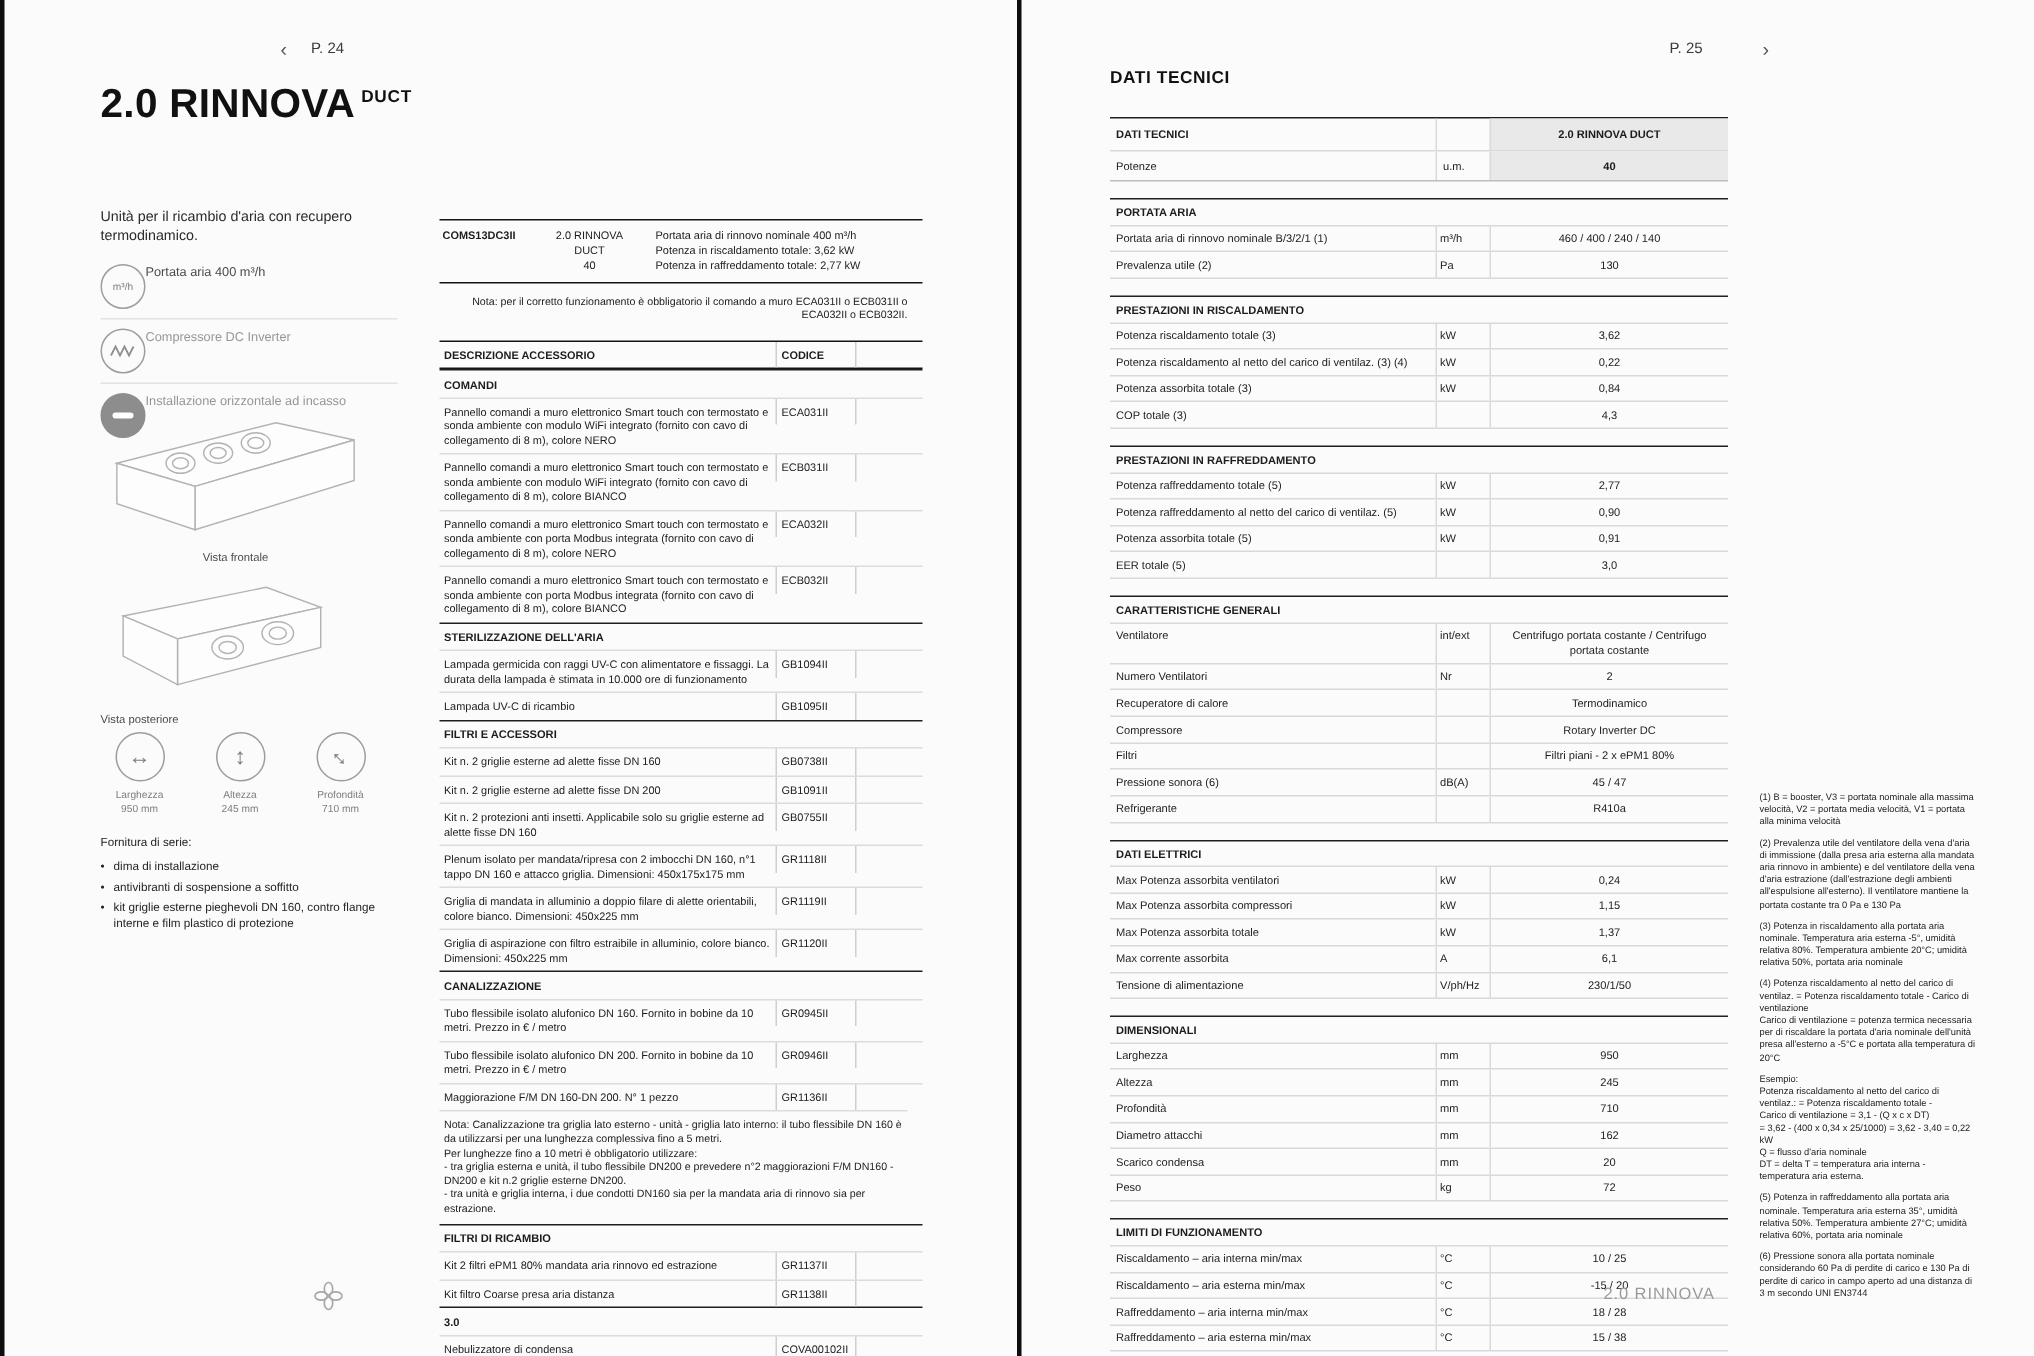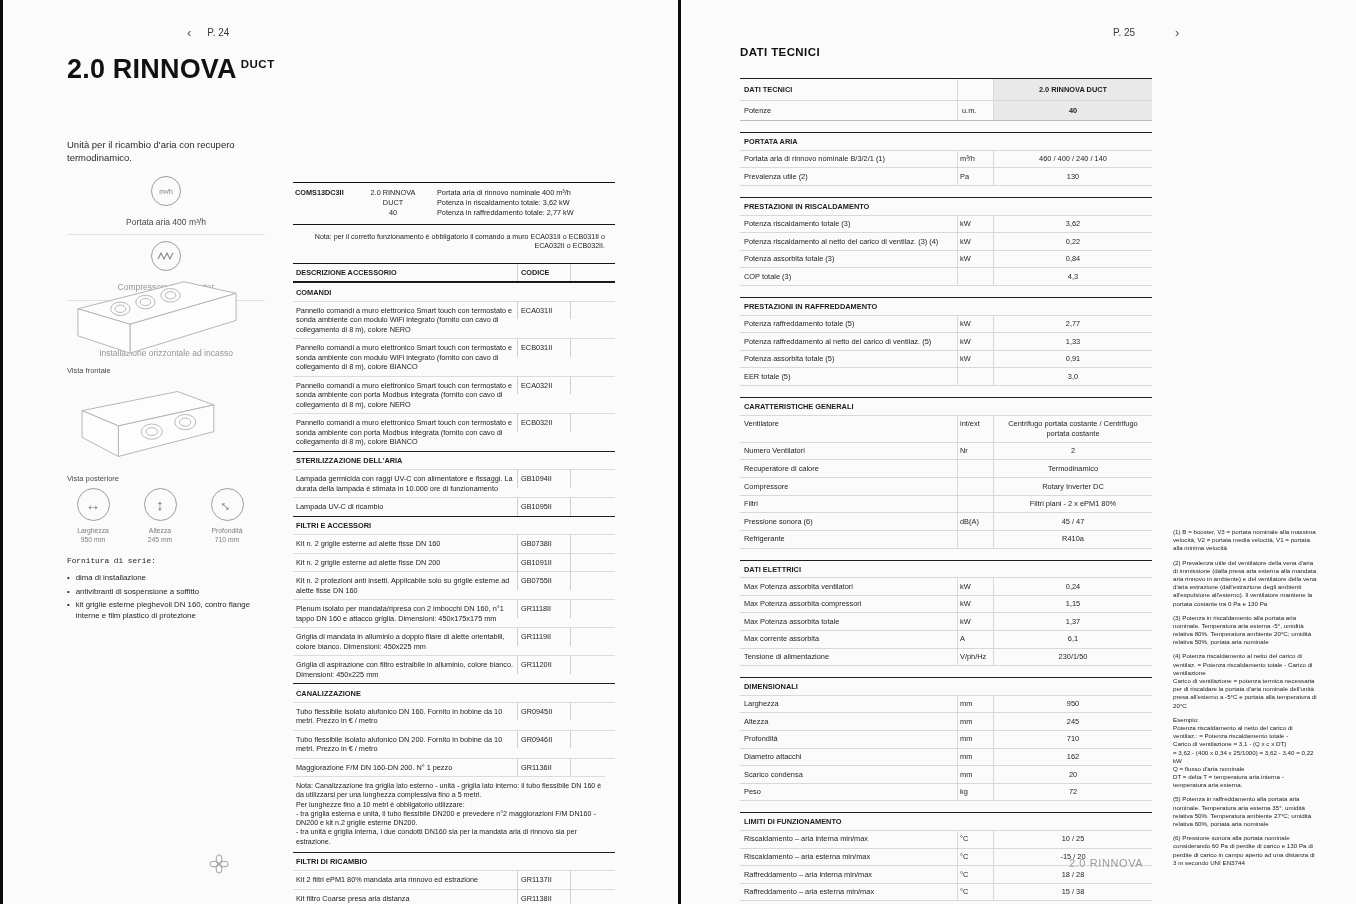--- a/index.html
+++ b/index.html
@@ -14,50 +14,50 @@
   .page-nav{position:absolute;top:26px;display:flex;align-items:center;font-size:10px;color:#3a3a3a;}
   .page-nav .chev{font-size:13px;color:#555;cursor:pointer;line-height:1;}
   .nav-left{left:184px;gap:16px;}
   .nav-right{left:432px;gap:40px;}
 
   
   .title{position:absolute;left:64px;top:54px;font-size:27px;font-weight:bold;letter-spacing:.2px;color:#111;}
   .title sup{font-size:11.5px;font-weight:bold;margin-left:4px;letter-spacing:.5px;}
   .intro{position:absolute;left:64px;top:138px;width:196px;font-size:9.5px;line-height:1.4;color:#2a2a2a;}
   .features{position:absolute;left:64px;top:170px;width:198px;}
-  .feature{display:flex;align-items:center;gap:11px;padding:6px 0;border-bottom:1px solid #e2e2e2;flex-direction:column;}
+  .feature{display:flex;align-items:flex-start;gap:0;padding:6px 0;border-bottom:1px solid #e2e2e2;}
   .feature:last-child{border-bottom:none;}
   .feat-circle{width:30px;height:30px;border-radius:50%;border:1.5px solid #9d9d9d;display:flex;align-items:center;justify-content:center;font-size:6.8px;color:#7d7d7d;flex:0 0 30px;background:#fbfbfb;}
   .feat-circle.solid{background:#8d8d8d;border-color:#8d8d8d;}
   .feat-circle.solid::after{content:"";width:14px;height:4px;background:#fff;border-radius:2px;}
   .feat-label{font-size:8.5px;color:#969696;line-height:1.35;}
   .feature:first-child .feat-label{color:#4a4a4a;}
 
   .view{position:absolute;left:64px;}
-  .view-front{top:276px;}
+  .view-front{top:276px;text-align:center;}
   .view-back{top:382px;}
   .view figcaption{font-size:7.5px;color:#4a4a4a;margin-top:4px;}
 
   .dims{position:absolute;left:64px;top:488px;display:flex;gap:15px;}
   .dim{width:52px;text-align:center;}
   .dim-circle{width:33px;height:33px;margin:0 auto;border-radius:50%;border:1.5px solid #9d9d9d;display:flex;align-items:center;justify-content:center;font-size:15px;color:#7d7d7d;}
   .dim-circle.rot span{display:inline-block;transform:rotate(45deg);}
   .dim-label{font-size:6.8px;color:#7d7d7d;margin-top:5px;line-height:1.35;}
 
   .fornitura{position:absolute;left:64px;top:556px;width:186px;font-size:7.8px;line-height:1.45;color:#242424;}
-  .fornitura-title{margin-bottom:5px;font-family:Liberation Mono, monospace;}
+  .fornitura-title{margin-bottom:5px;}
   .fornitura ul{list-style:none;}
   .fornitura li{display:flex;gap:6px;margin-bottom:2px;}
   .fornitura li .bullet{flex:0 0 auto;}
 
   .flower{position:absolute;left:206px;top:854px;}
 
   
   .acc-col{position:absolute;left:290px;top:146px;width:322px;font-size:7.3px;line-height:1.3;color:#1c1c1c;}
-  .model-table{display:flex;border-top:1.5px solid #141414;border-bottom:1.5px solid #141414;padding:5px 0;margin-top:36px;}
+  .model-table{display:flex;border-top:1.5px solid #141414;border-bottom:1.5px solid #141414;padding:5px 0;}
   .mt-code{width:64px;font-weight:bold;padding:0 2px;}
   .mt-model{width:72px;text-align:center;line-height:1.4;}
   .mt-specs{flex:1;padding-left:8px;line-height:1.4;}
   .acc-note{margin-top:8px;width:312px;font-size:7.1px;line-height:1.35;text-align:right;}
   .acc-table{margin-top:11px;border-bottom:1px solid #dcdcdc;}
   .acc-head{display:flex;border-top:1.5px solid #141414;border-bottom:1.5px solid #141414;font-weight:bold;justify-content:space-between;}
   .cell{padding:4px 3px;}
   .col-desc{width:224px;white-space:pre-line;}
   .col-code{width:54px;border-left:1px solid #cfcfcf;border-right:1px solid #cfcfcf;}
   .col-tail{flex:1;}
@@ -378,21 +378,21 @@
         </div>
         <div class="t-section-title">PRESTAZIONI IN RAFFREDDAMENTO</div>
         <div class="t-row">
       <div class="t-label">Potenza raffreddamento totale (5)</div>
       <div class="t-unit">kW</div>
       <div class="t-value">2,77</div>
         </div>
         <div class="t-row">
       <div class="t-label">Potenza raffreddamento al netto del carico di ventilaz. (5)</div>
       <div class="t-unit">kW</div>
-      <div class="t-value">1,33</div>
+      <div class="t-value">0,90</div>
         </div>
         <div class="t-row">
       <div class="t-label">Potenza assorbita totale (5)</div>
       <div class="t-unit">kW</div>
       <div class="t-value">0,91</div>
         </div>
         <div class="t-row">
       <div class="t-label">EER totale (5)</div>
       <div class="t-unit"></div>
       <div class="t-value">3,0</div>

